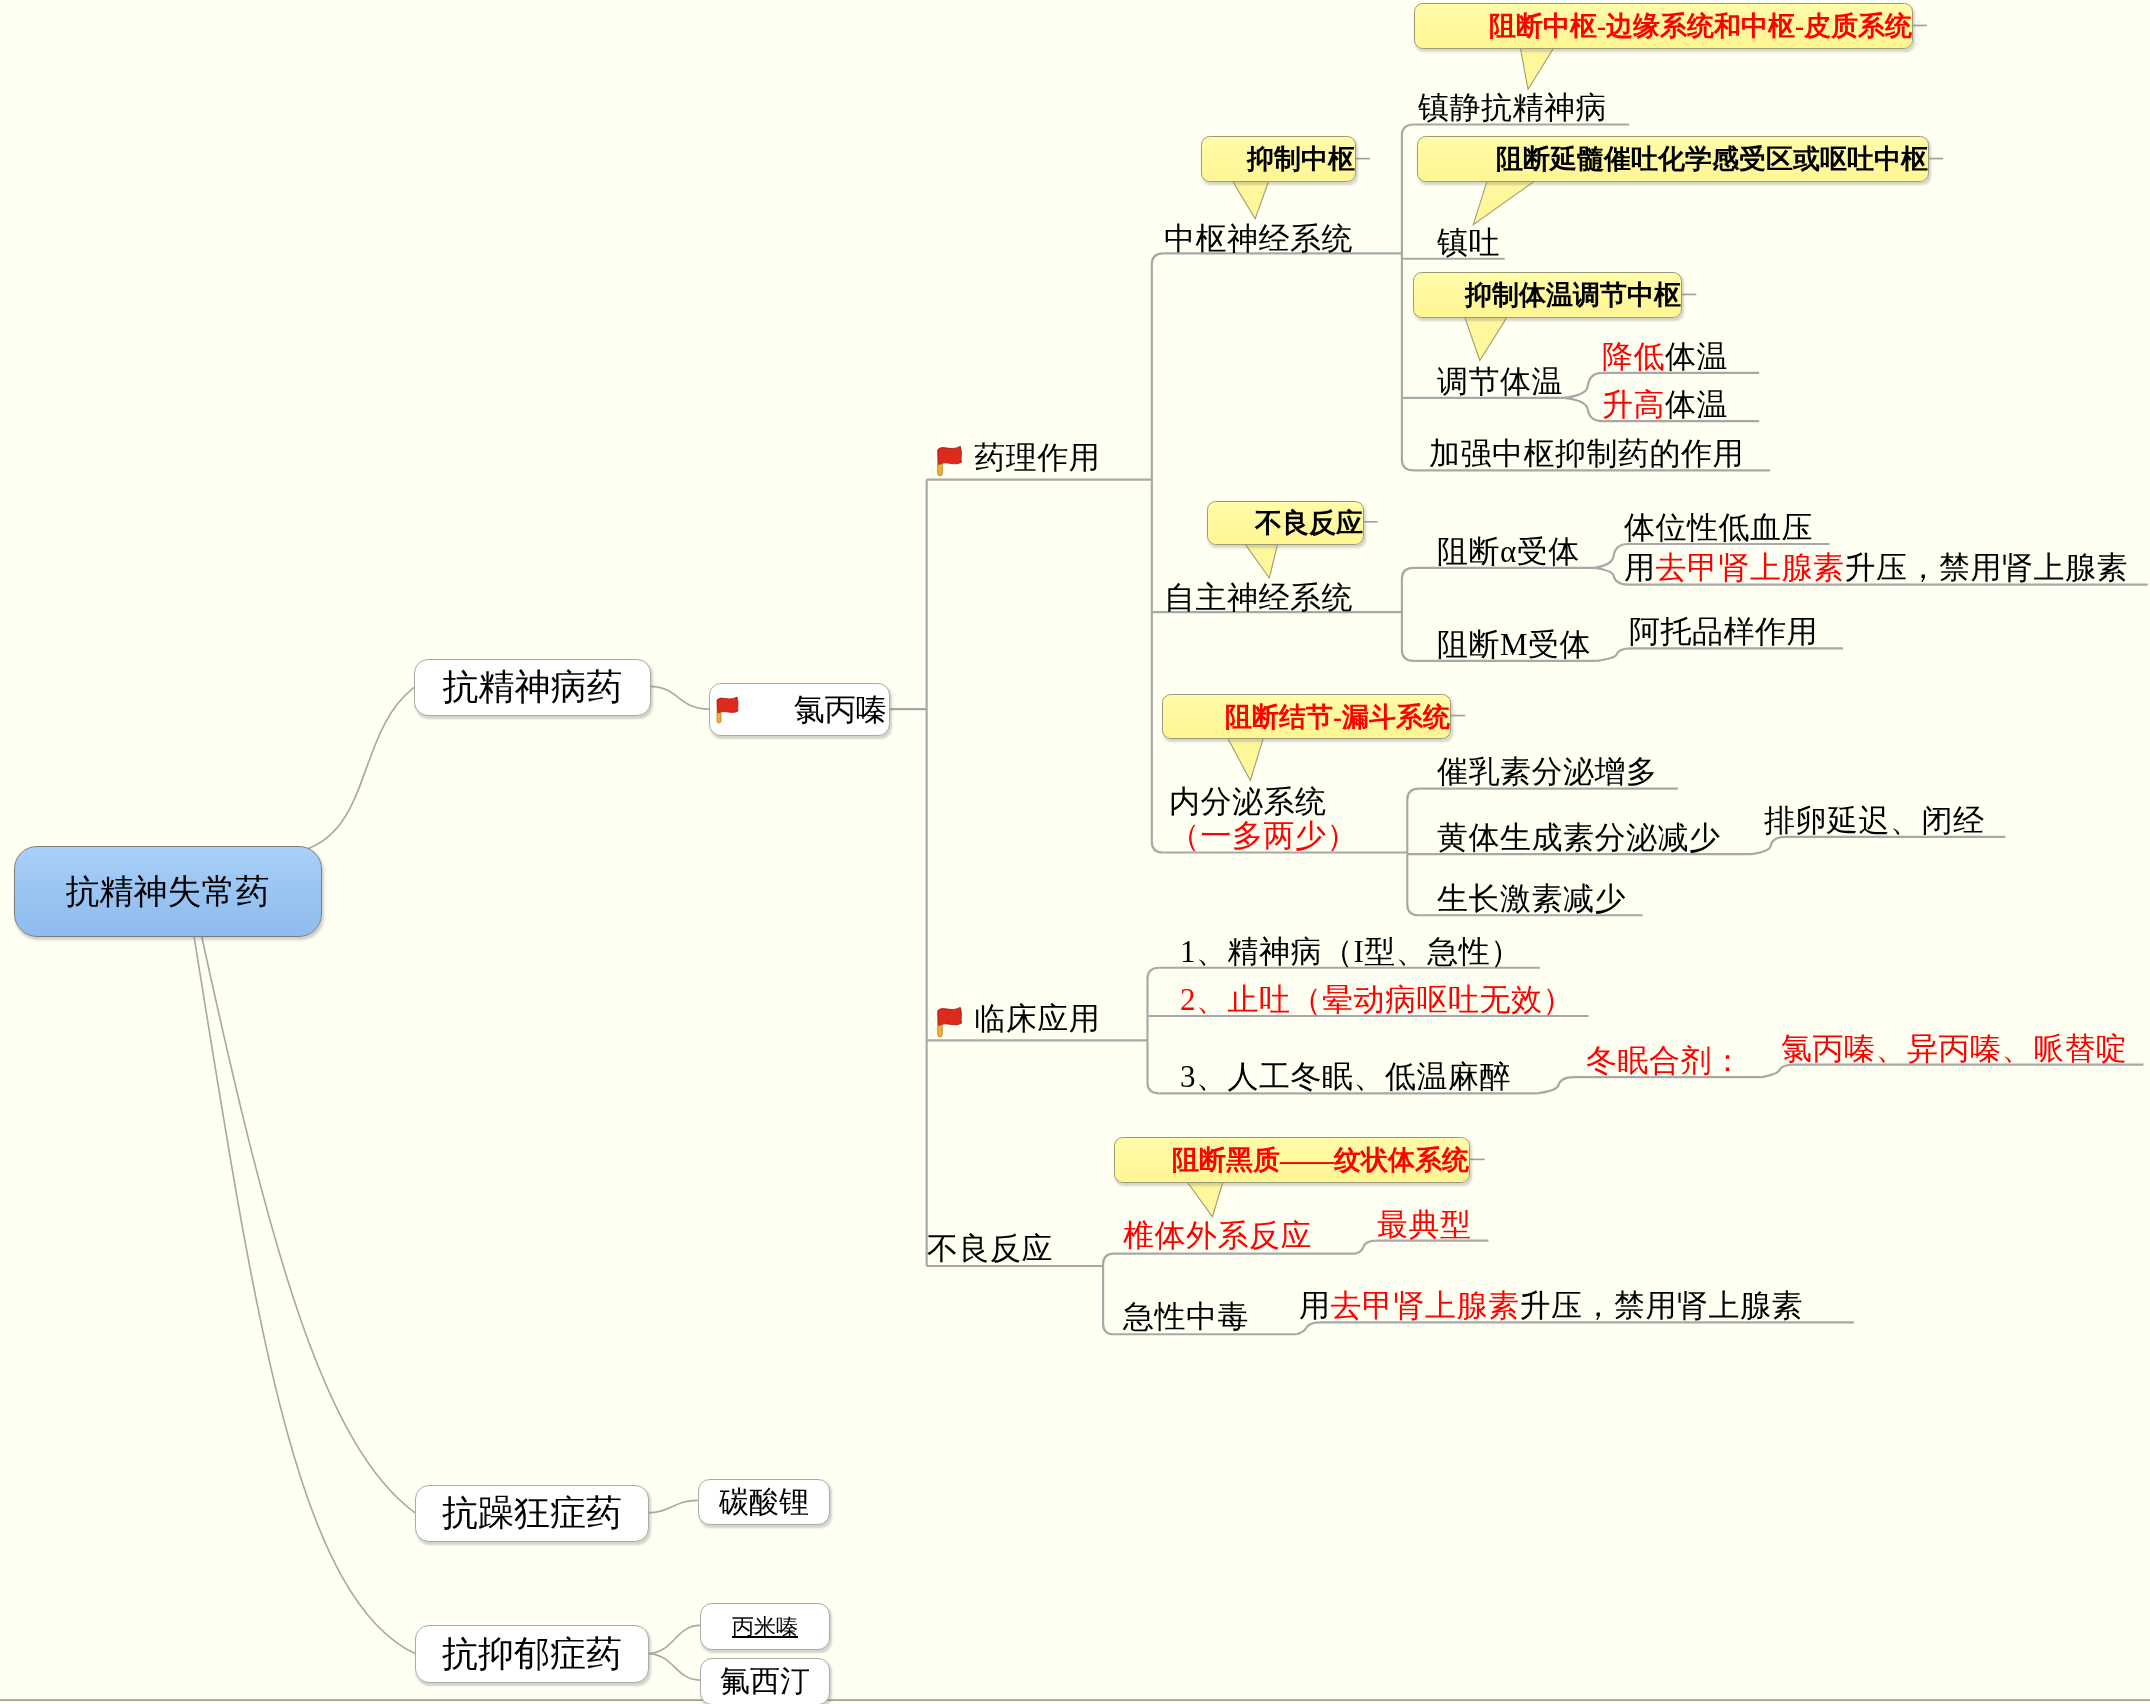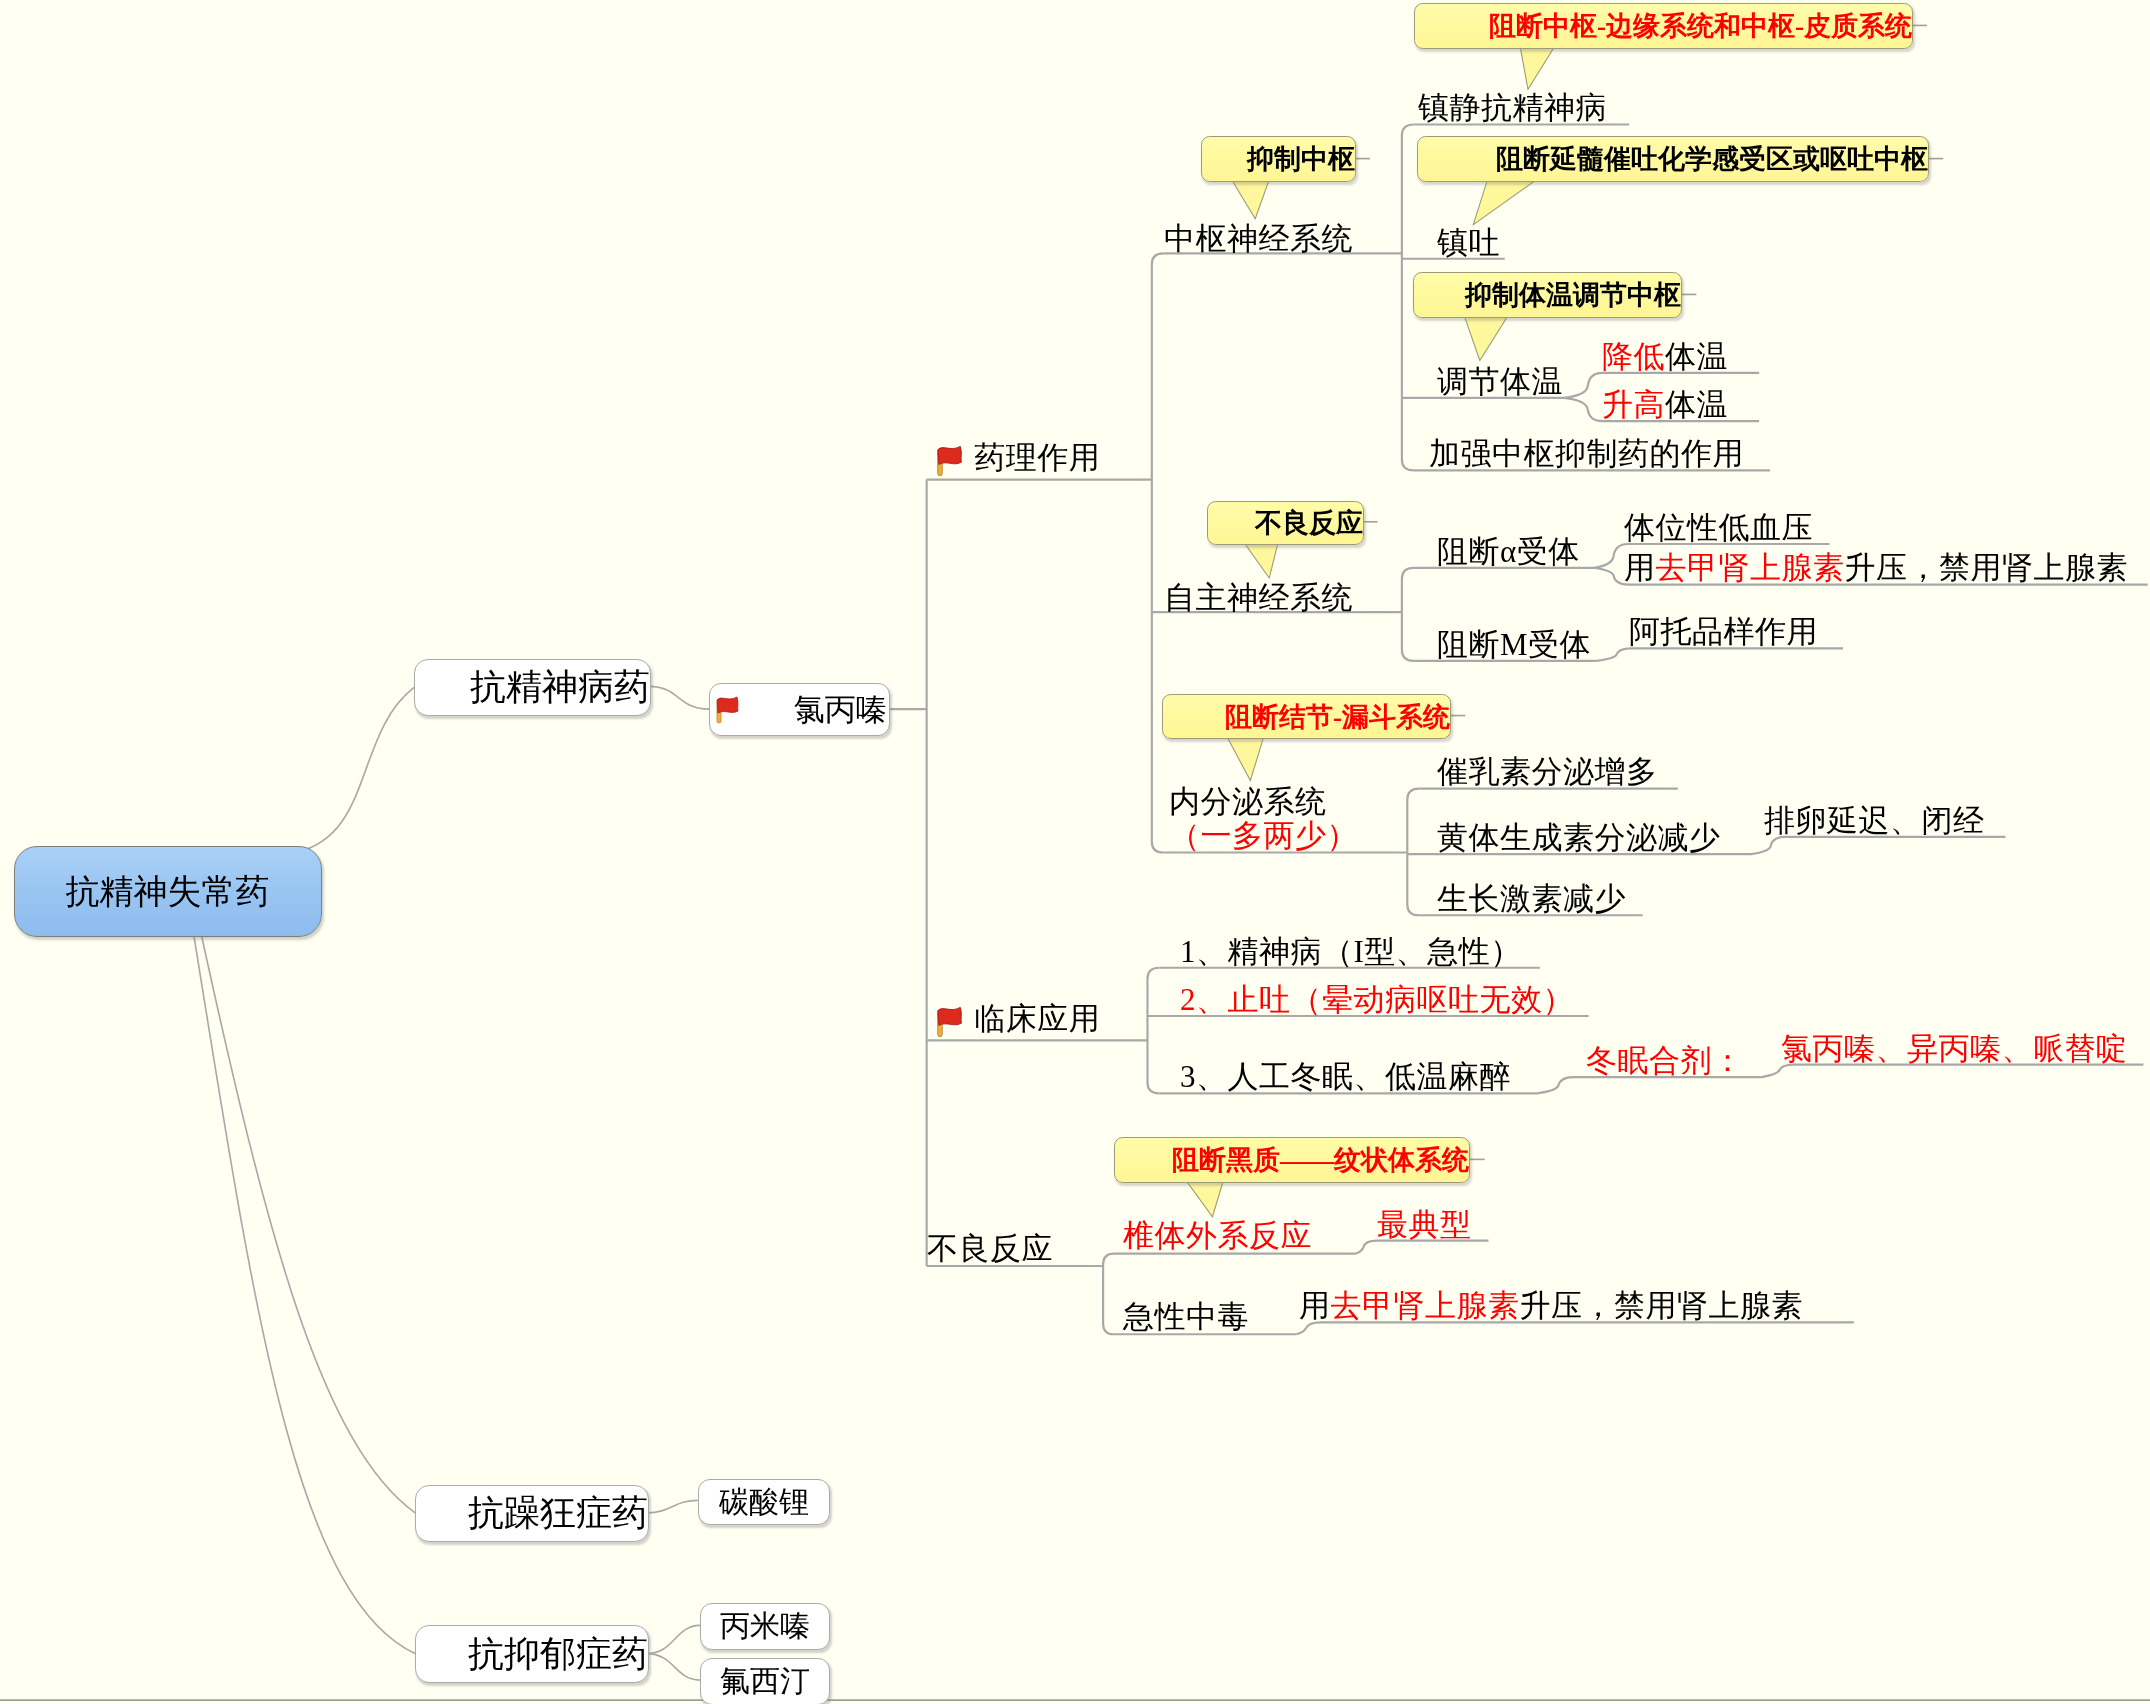--- a/index.html
+++ b/index.html
@@ -5,21 +5,21 @@
   html,body{margin:0;padding:0;background:#FFFFF2;}
   body{width:2151px;height:1705px;position:relative;overflow:hidden;
        font-family:"Liberation Serif","DejaVu Serif",serif;color:#000;}
   #canvas{position:absolute;left:0;top:0;width:2151px;height:1705px;}
   #wires{position:absolute;left:0;top:0;}
   .t{position:absolute;font-size:31px;line-height:34px;white-space:nowrap;letter-spacing:0.5px;}
   .red{color:#FF0000;}
   .box{position:absolute;background:#FFFFFF;border:1.6px solid #ABABAB;border-radius:12px;
        display:flex;align-items:center;justify-content:center;
        box-shadow:1.6px 2.2px 2.2px rgba(130,130,130,0.35);font-size:31px;white-space:nowrap;}
-  .box.l1{font-size:36px;border-radius:14px;justify-content:flex-end;}
+  .box.l1{font-size:36px;border-radius:14px;}
   .root{position:absolute;left:13.5px;top:846px;width:306px;height:89px;
         background:linear-gradient(180deg,#AAD0F7 0%,#97C4F1 55%,#8FBCEE 100%);
         border:1.6px solid #7E7E7E;border-radius:23px;display:flex;align-items:center;justify-content:center;
         font-size:34px;box-shadow:1.6px 2.2px 2.7px rgba(120,120,120,0.35);}
   .callout{position:absolute;background:linear-gradient(180deg,#FFFCA9 0%,#FFF694 100%);
         border:1.1px solid #9B9B7A;border-radius:8.7px;display:flex;align-items:center;justify-content:flex-end;
         font-weight:bold;font-size:27px;white-space:nowrap;
         box-shadow:1.6px 2.2px 2.2px rgba(120,120,120,0.30);}
   .flag{display:inline-block;vertical-align:middle;}
   .boxflag{margin-right:7.6px;}
@@ -117,21 +117,21 @@
 <div class="box" style="left:709px;top:683px;width:179px;height:51px;gap:44px;">
   <svg class="flag boxflag" width="30" height="31" viewBox="0 0 60 62">
         <rect x="10" y="14" width="8" height="44" rx="4" fill="#EFAF3C" stroke="#B97E1F" stroke-width="1.5"></rect>
         <path d="M10 12 C 20 2, 32 16, 50 6 C 54 18, 50 26, 52 34 C 38 42, 26 30, 12 38 Z" fill="#DC2B1C" stroke="#A31515" stroke-width="1.5"></path>
       </svg>
   <span>氯丙嗪</span>
 </div>
 <div class="box" style="left:698px;top:1479px;width:130px;height:44px;font-size:30px;">
       <span>碳酸锂</span>
     </div>
-<div class="box" style="left:700px;top:1603px;width:128px;height:45px;font-size:30px;">
+<div class="box" style="left:700px;top:1603px;width:128px;height:45px;font-size:22px;text-decoration:underline;">
       <span>丙米嗪</span>
     </div>
 <div class="box" style="left:700px;top:1658px;width:128px;height:45px;font-size:30px;">
       <span>氟西汀</span>
     </div>
 
 <div class="t" style="left:932px;top:441px;">
   <svg class="flag" width="34" height="35" viewBox="0 0 60 62">
         <rect x="10" y="14" width="8" height="44" rx="4" fill="#EFAF3C" stroke="#B97E1F" stroke-width="1.5"></rect>
         <path d="M10 12 C 20 2, 32 16, 50 6 C 54 18, 50 26, 52 34 C 38 42, 26 30, 12 38 Z" fill="#DC2B1C" stroke="#A31515" stroke-width="1.5"></path>

